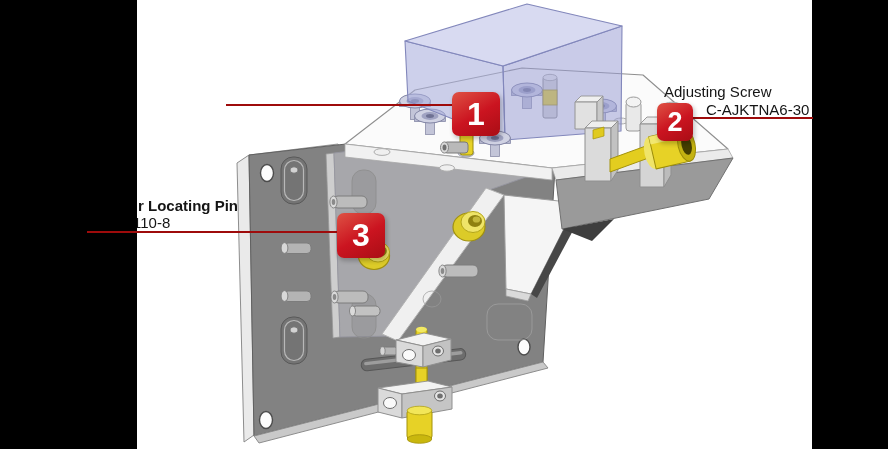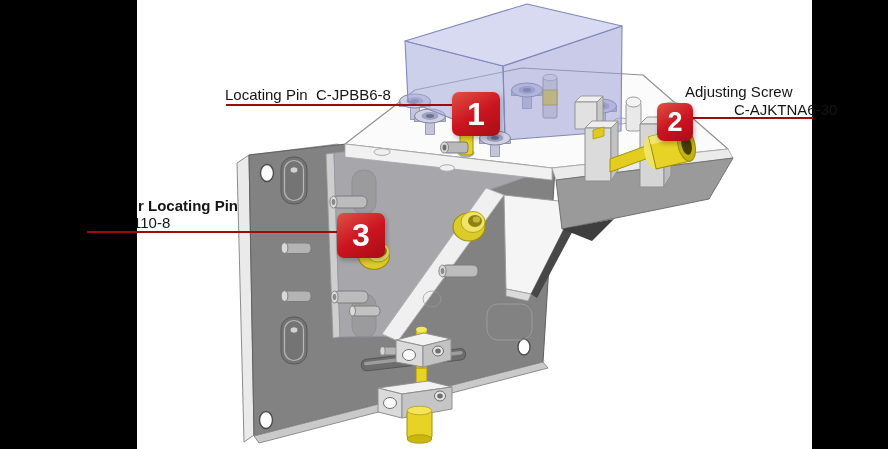--- a/index.html
+++ b/index.html
@@ -248,25 +248,24 @@
       </g>
     </g>
   </svg>
 
   <div class="label under-bar" style="left:138px;top:197px;font-weight:bold;">r Locating Pin</div>
   <div class="label under-bar" style="left:133px;top:214px;">110-8</div>
 
   <div class="pillarbox left"></div>
   <div class="pillarbox right"></div>
 
-  <div class="label" style="left:225px;top:86px;">Locating Pin  C-JPBB6-8</div>
   <div class="leader" style="left:226px;top:104px;width:226px;"></div>
   <div class="badge b1">1</div>
 
-  <div class="label" style="left:685px;top:83px;">Adjusting Screw</div>
-  <div class="label" style="left:706px;top:101px;margin-left:28px;">C-AJKTNA6-30</div>
+  <div class="label" style="left:664px;top:83px;">Adjusting Screw</div>
+  <div class="label" style="left:706px;top:101px;">C-AJKTNA6-30</div>
   <div class="leader" style="left:693px;top:117px;width:120px;"></div>
   <div class="badge b2">2</div>
 
   <div class="leader" style="left:87px;top:231px;width:251px;"></div>
   <div class="badge b3">3</div>
 
 </div>
 
 </body></html>

